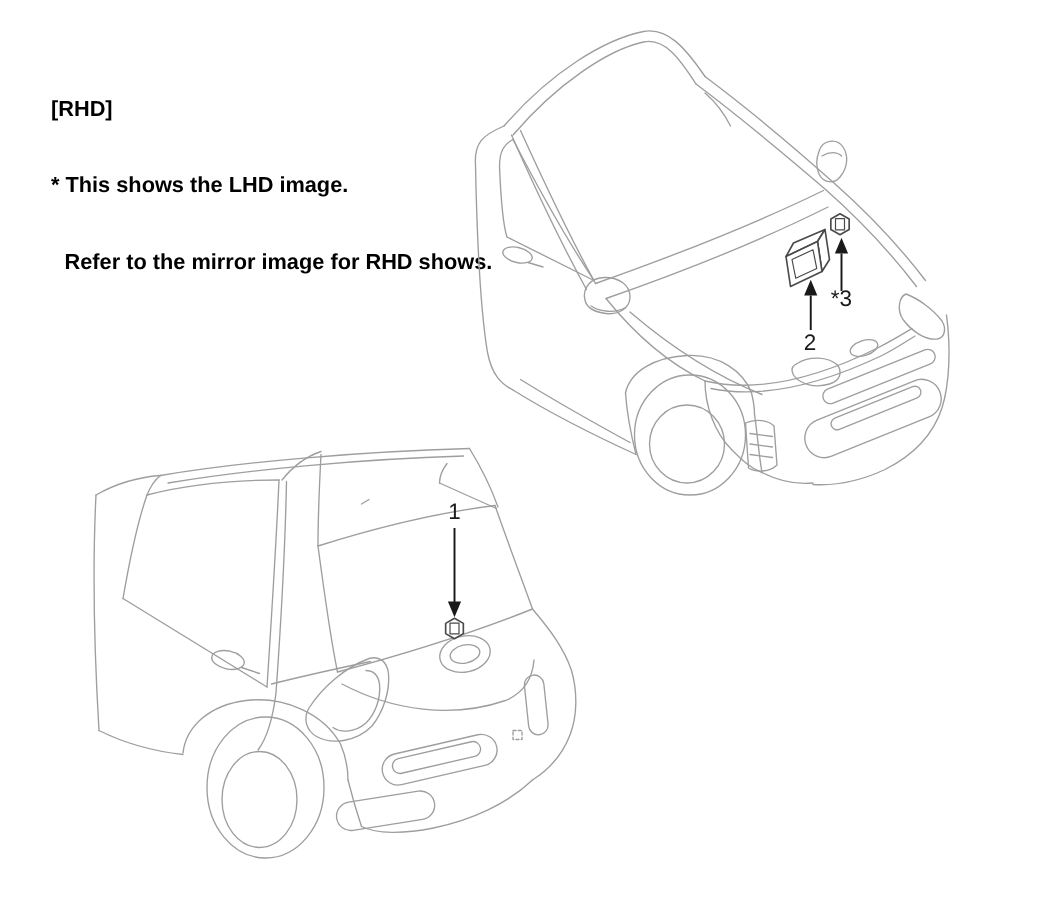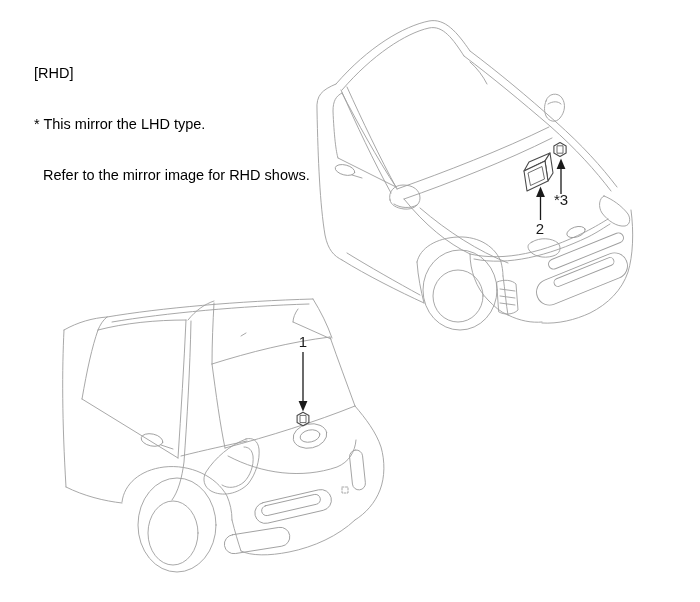--- a/index.html
+++ b/index.html
@@ -6,41 +6,41 @@
   .page{
     position:relative;
     width:700px;height:602px;
     background:#ffffff;
     font-family:"Liberation Sans", sans-serif;
     overflow:hidden;
   }
   .diagram-svg{position:absolute;left:0;top:0;}
   .note{
     position:absolute;left:34px;top:31px;
-    color:#000;font-size:14.5px;font-weight:normal;line-height:17px;
+    color:#000;font-size:14.5px;font-weight:bold;line-height:17px;
     white-space:pre;
   }
   .note .indent{padding-left:9px;}
   .callout{
     position:absolute;
     color:#1a1a1a;font-size:15px;font-weight:400;
     width:24px;text-align:center;line-height:15px;
   }
   .co1{left:291px;top:334px;}
   .co2{left:528px;top:221px;}
   .co3{left:549px;top:192px;}
 </style>
 </head>
 <body>
 
 <div class="page">
 
   <div class="note">
     <div>[RHD]</div>
-    <div>* This mirror the LHD type.</div>
+    <div>* This shows the LHD image.</div>
     <div class="indent">Refer to the mirror image for RHD shows.</div>
   </div>
 
   <svg class="diagram-svg" width="700" height="602" viewBox="0 0 700 602">
 
     <g fill="none" stroke="#9e9e9e" stroke-width="0.9" stroke-linecap="round" stroke-linejoin="round">
 
       <path d="M336,84 C368,47 404,26 429,21 C445,18 457,32 470,51"></path>
       <path d="M342,90 C372,55 406,33 429,28 C443,25 453,39 464,56"></path>
       <path d="M470,62 C477,68 483,76 487,84"></path>

